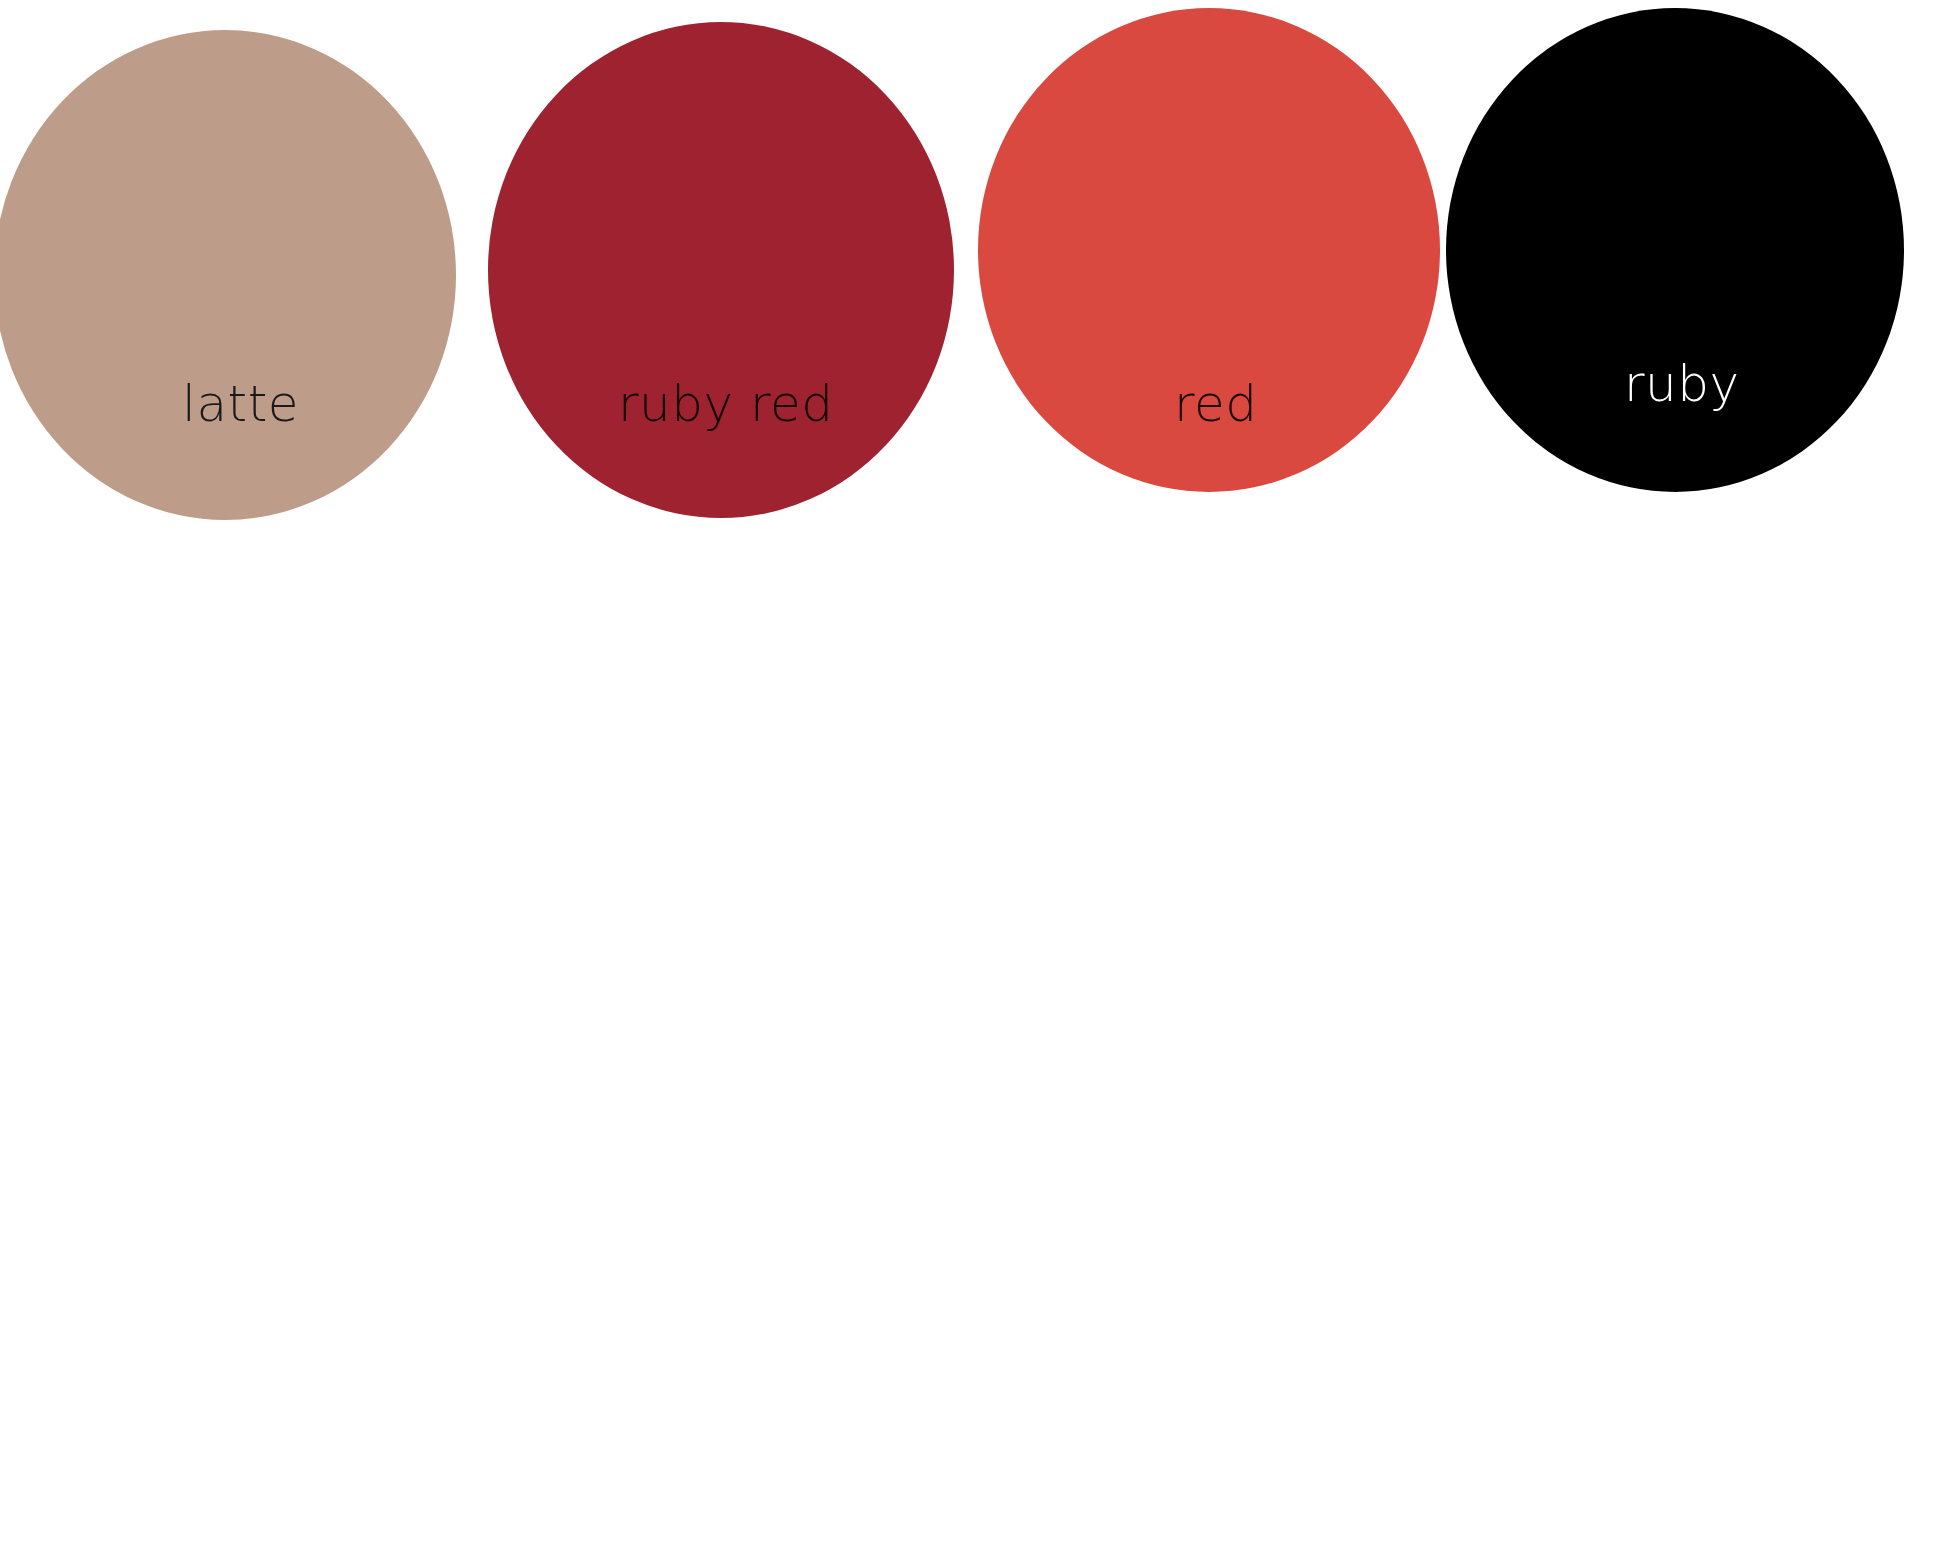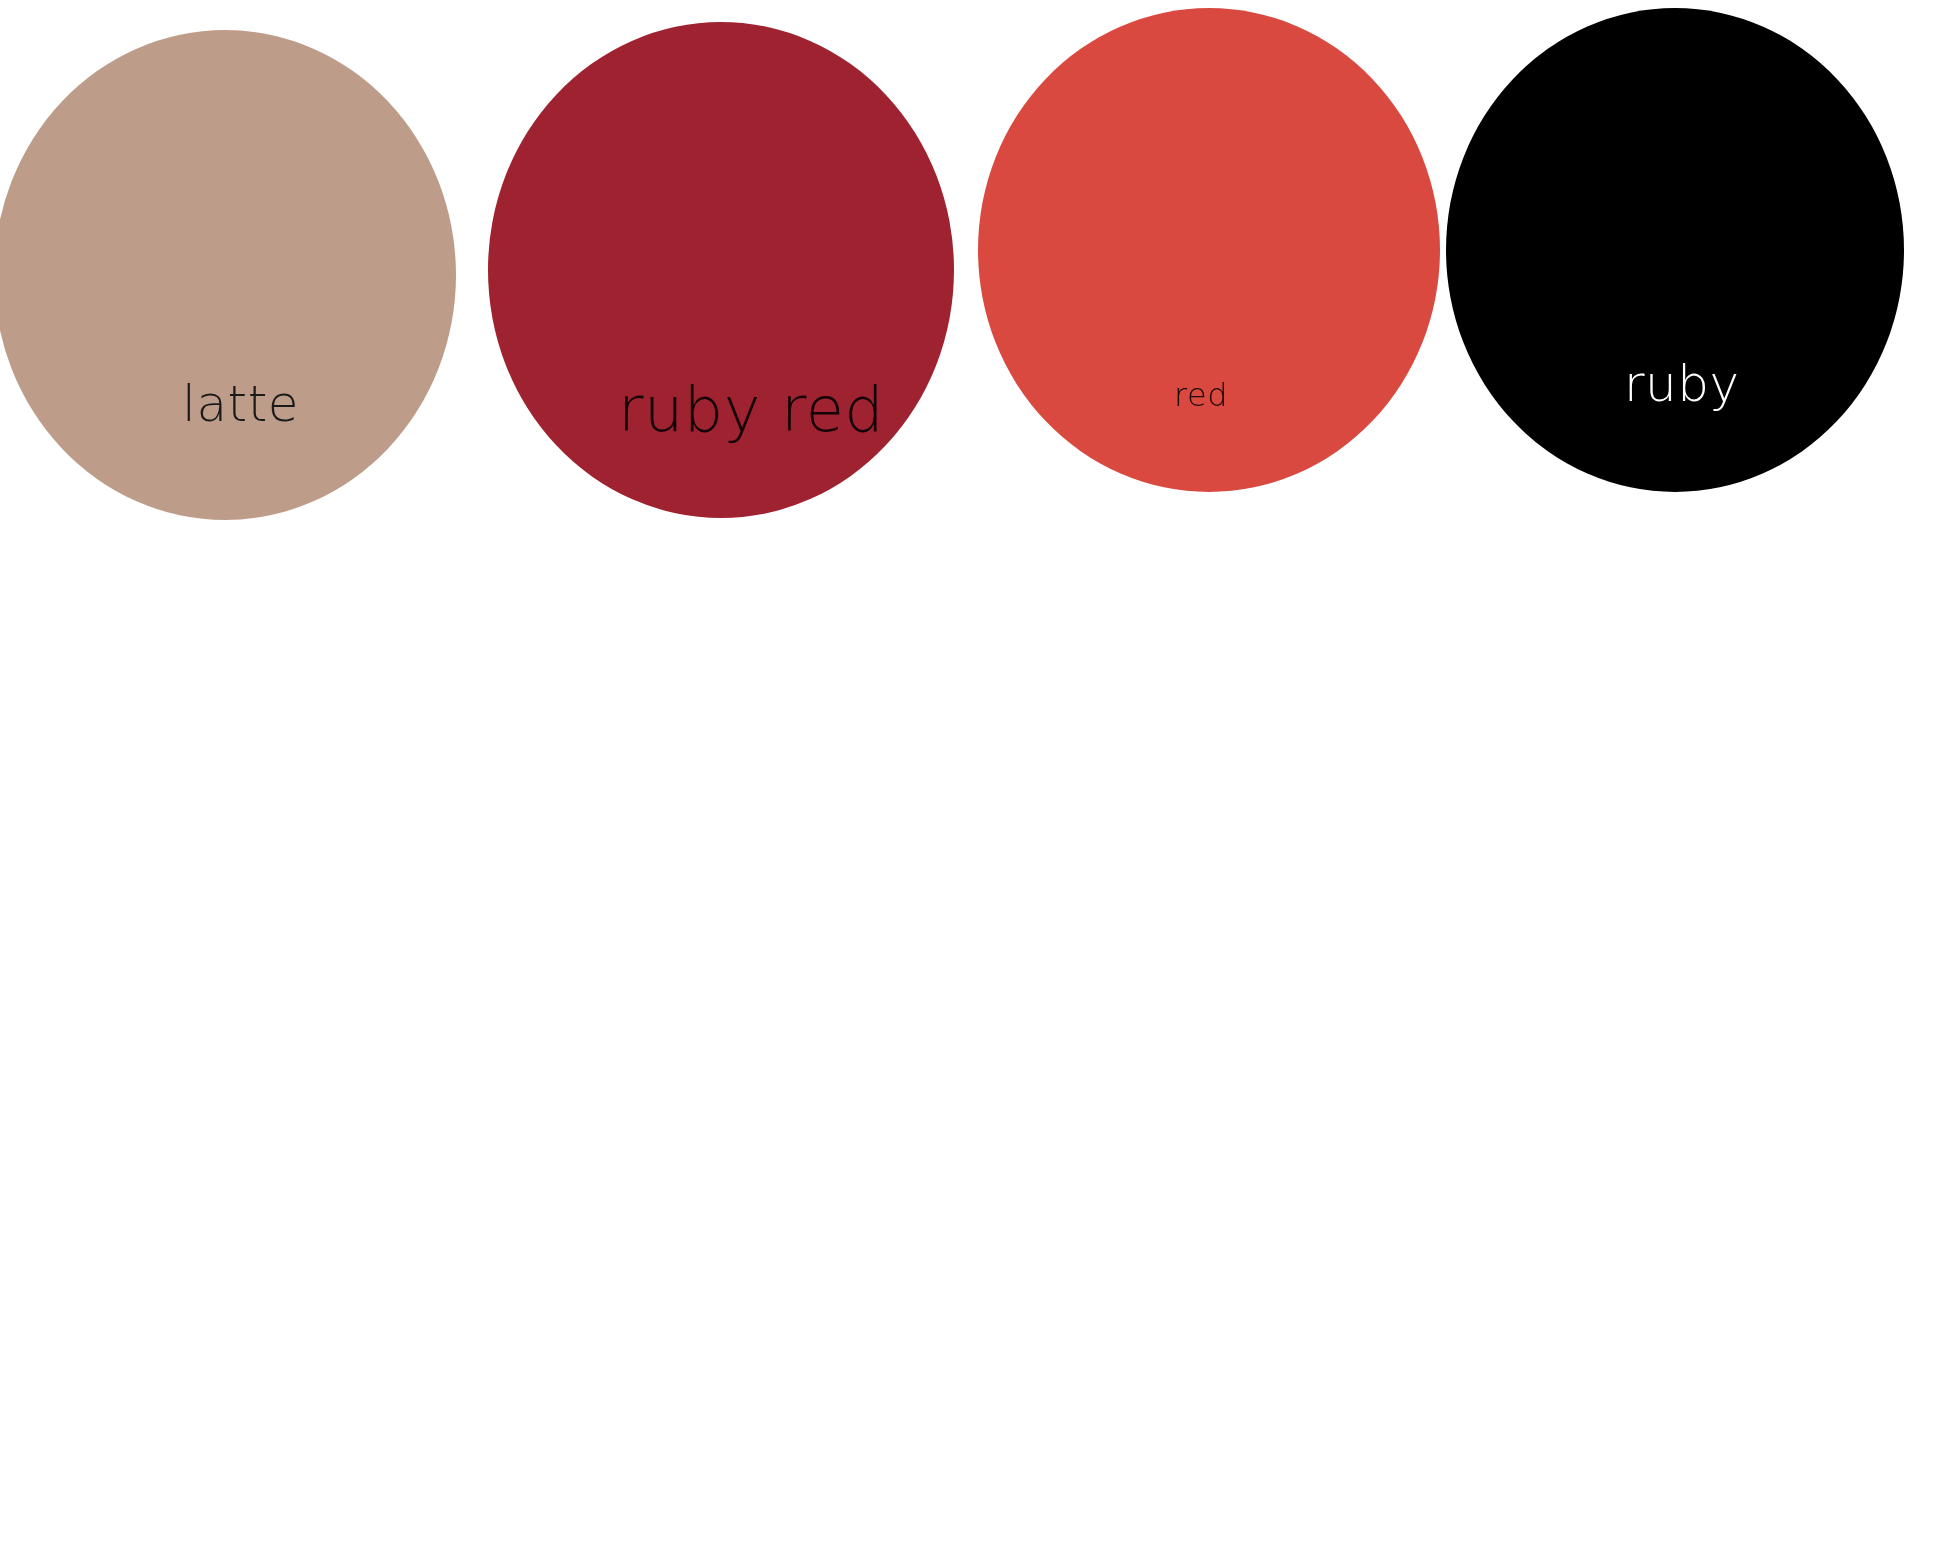--- a/index.html
+++ b/index.html
@@ -34,22 +34,22 @@
     margin-left: 16px;
     -webkit-font-smoothing: antialiased;
   }
   
   #swatch-latte      { left: -6px;   top: 30px; width: 462px; height: 490px; }
   #swatch-ruby-red   { left: 488px;  top: 22px; width: 466px; height: 496px; }
   #swatch-red        { left: 978px;  top: 8px;  width: 462px; height: 484px; }
   #swatch-black      { left: 1446px; top: 8px;  width: 458px; height: 484px; }
 
   #label-latte       { left: 166px;  top: 379px; font-size: 50px; }
-  #label-ruby-red    { left: 602px;  top: 379px; font-size: 62px; }
-  #label-red         { left: 1158px; top: 379px; font-size: 32px; }
+  #label-ruby-red    { left: 602px;  top: 379px; font-size: 50px; }
+  #label-red         { left: 1158px; top: 379px; font-size: 50px; }
   #label-black       { left: 1608px; top: 359px; font-size: 50px; }
 </style>
 </head>
 <body style="background-color: rgb(255, 255, 255);">
 
 <div id="palette-board" style="background-color: rgb(255, 255, 255);">
 
   <div class="swatch" id="swatch-latte" style="background-color: rgb(190, 156, 138);"></div>
   <div class="swatch-label" id="label-latte" style="color: rgb(26, 26, 26);">latte</div>
 

